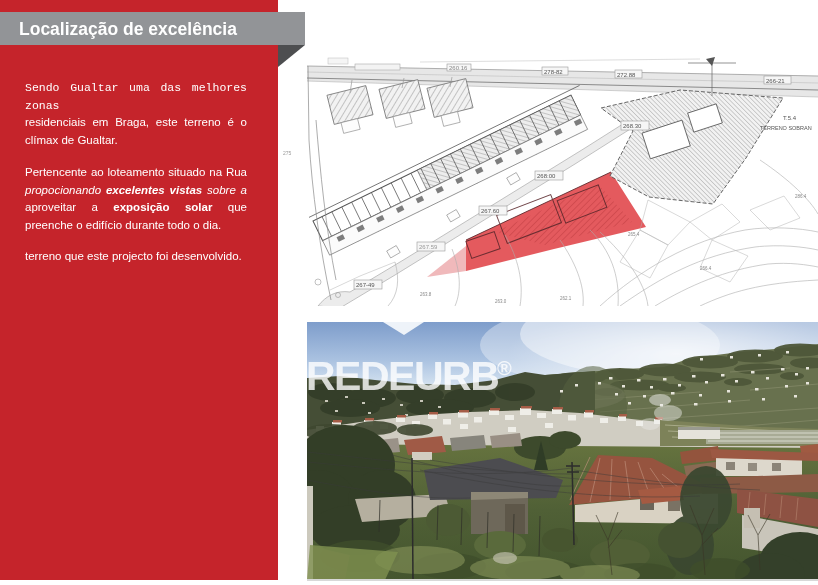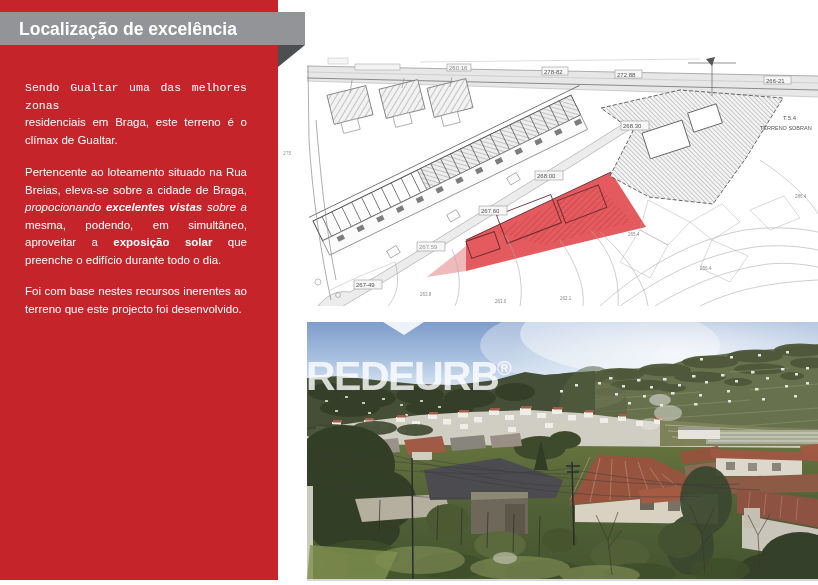--- a/index.html
+++ b/index.html
@@ -26,30 +26,27 @@
 
   <div>
     <div style="text-align:justify;text-align-last:justify;font-family:Liberation Mono, monospace;">Sendo Gualtar uma das melhores zonas</div>
     <div style="text-align:justify;text-align-last:justify;">residenciais em Braga, este terreno é o</div>
     <div>clímax de Gualtar.</div>
   </div>
   <div style="height:15px;"></div>
 
   <div>
     <div style="text-align:justify;text-align-last:justify;">Pertencente ao loteamento situado na Rua</div>
-    <div style="text-align:justify;text-align-last:justify;">Breias, eleva-se sobre a cidade de Braga,</div>
     <div style="text-align:justify;text-align-last:justify;font-style:italic;">propocionando <b>excelentes vistas</b> sobre a</div>
-    <div style="text-align:justify;text-align-last:justify;">mesma, podendo, em simultâneo,</div>
     <div style="text-align:justify;text-align-last:justify;">aproveitar a <b>exposição solar</b> que</div>
     <div>preenche o edifício durante todo o dia.</div>
   </div>
   <div style="height:14px;"></div>
 
   <div>
-    <div style="text-align:justify;text-align-last:justify;">Foi com base nestes recursos inerentes ao</div>
     <div>terreno que este projecto foi desenvolvido.</div>
   </div>
 </div>
 
 <div class="abs" style="left:283px;top:150px;font-size:5px;color:#999;">275</div>
 
 <svg id="plan" class="abs" style="left:307px;top:54px;" width="511" height="252" viewBox="307 54 511 252">
   <defs>
     <pattern id="hatch1" width="5" height="5" patternUnits="userSpaceOnUse" patternTransform="rotate(45)">
       <rect width="5" height="5" fill="#f2f2f2"></rect>

